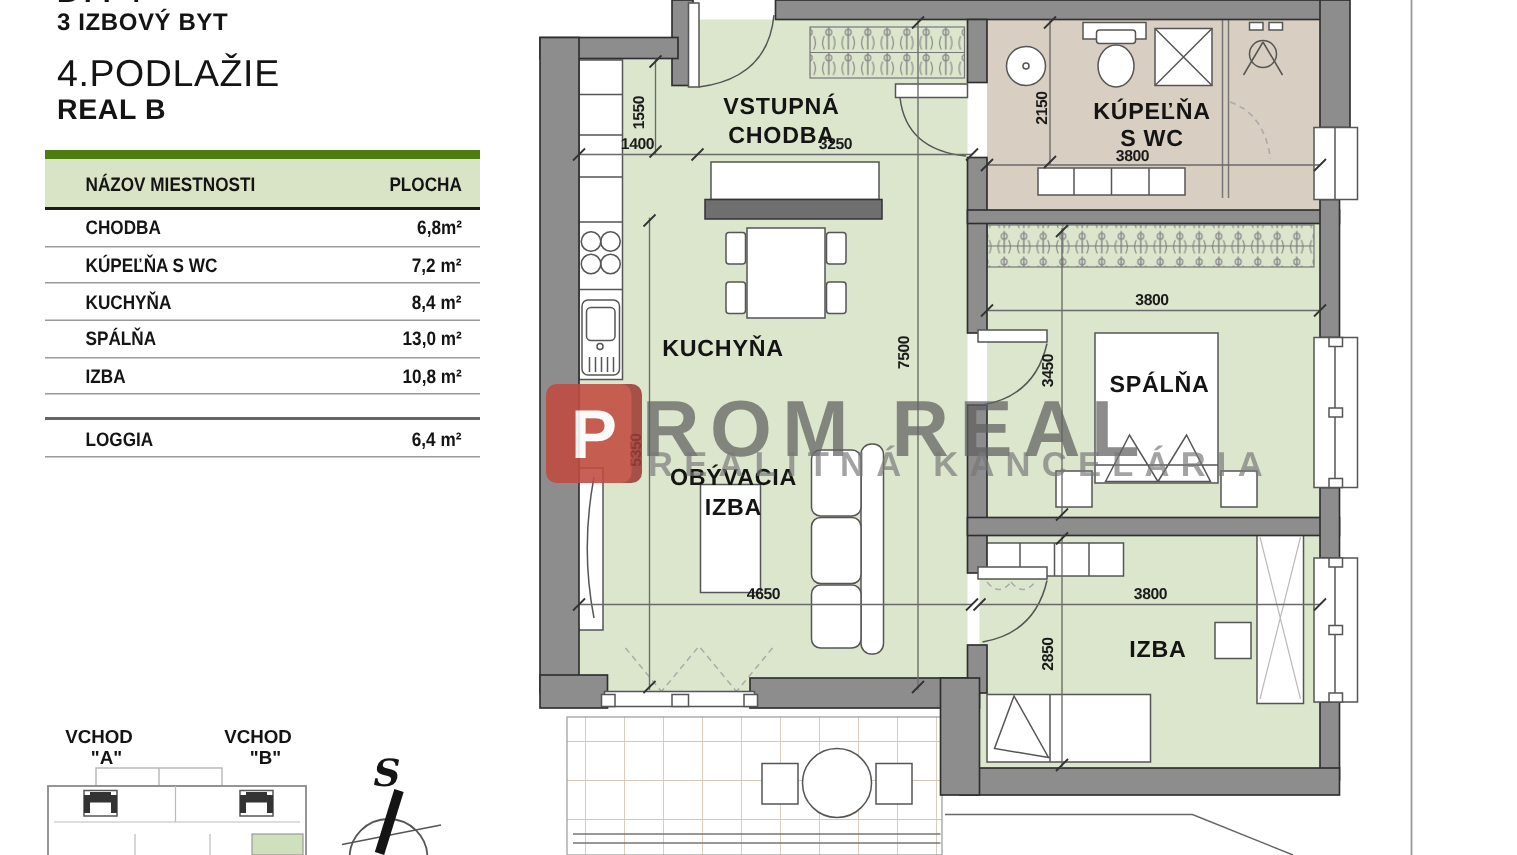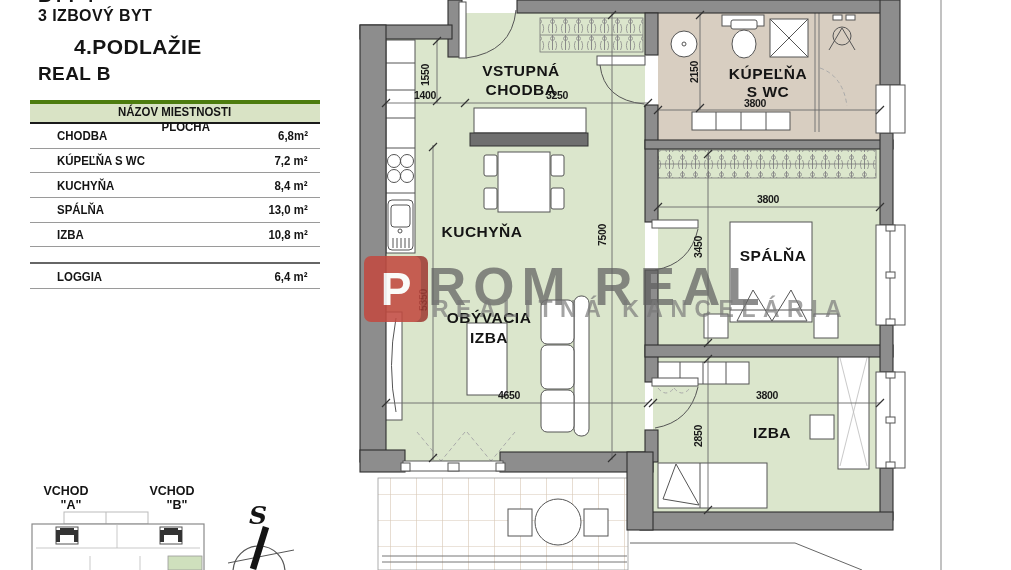--- a/index.html
+++ b/index.html
@@ -4,28 +4,28 @@
 <style>
   html,body{margin:0;padding:0;background:#fff;}
   #canvas{position:relative;width:1011px;height:570px;overflow:hidden;background:#fff;
           font-family:"Liberation Sans",sans-serif;color:#141414;}
   svg{position:absolute;left:0;top:0;z-index:1;}
 
   
   #left-panel{position:absolute;left:0;top:0;width:340px;height:570px;z-index:2;}
   .partial-line{position:absolute;left:38px;top:-15px;font-weight:800;font-size:19px;letter-spacing:.5px;}
   .t1{position:absolute;left:38px;top:7px;font-weight:800;font-size:16px;letter-spacing:.4px;}
-  .t2{position:absolute;left:38px;top:35px;font-weight:700;font-size:21px;letter-spacing:.4px;margin-left:36px;}
+  .t2{position:absolute;left:38px;top:35px;font-weight:400;font-size:25px;letter-spacing:.4px;}
   .t3{position:absolute;left:38px;top:63px;font-weight:800;font-size:19px;letter-spacing:.4px;}
 
   #rooms-table{position:absolute;left:30px;top:100px;width:290px;font-size:13px;font-weight:700;}
   .trow{display:flex;justify-content:space-between;align-items:center;height:24.7px;
         border-bottom:1.5px solid #9a9a9a;box-sizing:border-box;padding:0 12px 0 27px;}
-  .thead{height:24px;background:var(--table_green);border-top:4px solid #4d7c0f;
-         border-bottom:2.5px solid #1a1a1a;flex-direction:column;}
+  .thead{height:40px;background:var(--table_green);border-top:6px solid #4d7c0f;
+         border-bottom:2.5px solid #1a1a1a;}
   .tgap{height:17px;border-bottom:2px solid #666;box-sizing:border-box;}
   .tnone{border-bottom:none;}
   .ttotal{height:25px;background:var(--table_green);border-bottom:none;}
   .cx{display:inline-block;transform:scaleX(.88);transform-origin:0 50%;white-space:nowrap;}
   .cxr{display:inline-block;transform:scaleX(.88);transform-origin:100% 50%;white-space:nowrap;}
 
   
   #logo{position:absolute;left:364px;top:254px;width:500px;height:95px;z-index:3;}
   .logo-mark{position:absolute;left:0;top:2px;width:64px;height:66px;background:var(--logo_red);
              border-radius:7px;opacity:.88;box-shadow:inset -7px 0 0 rgba(0,0,0,.18);

